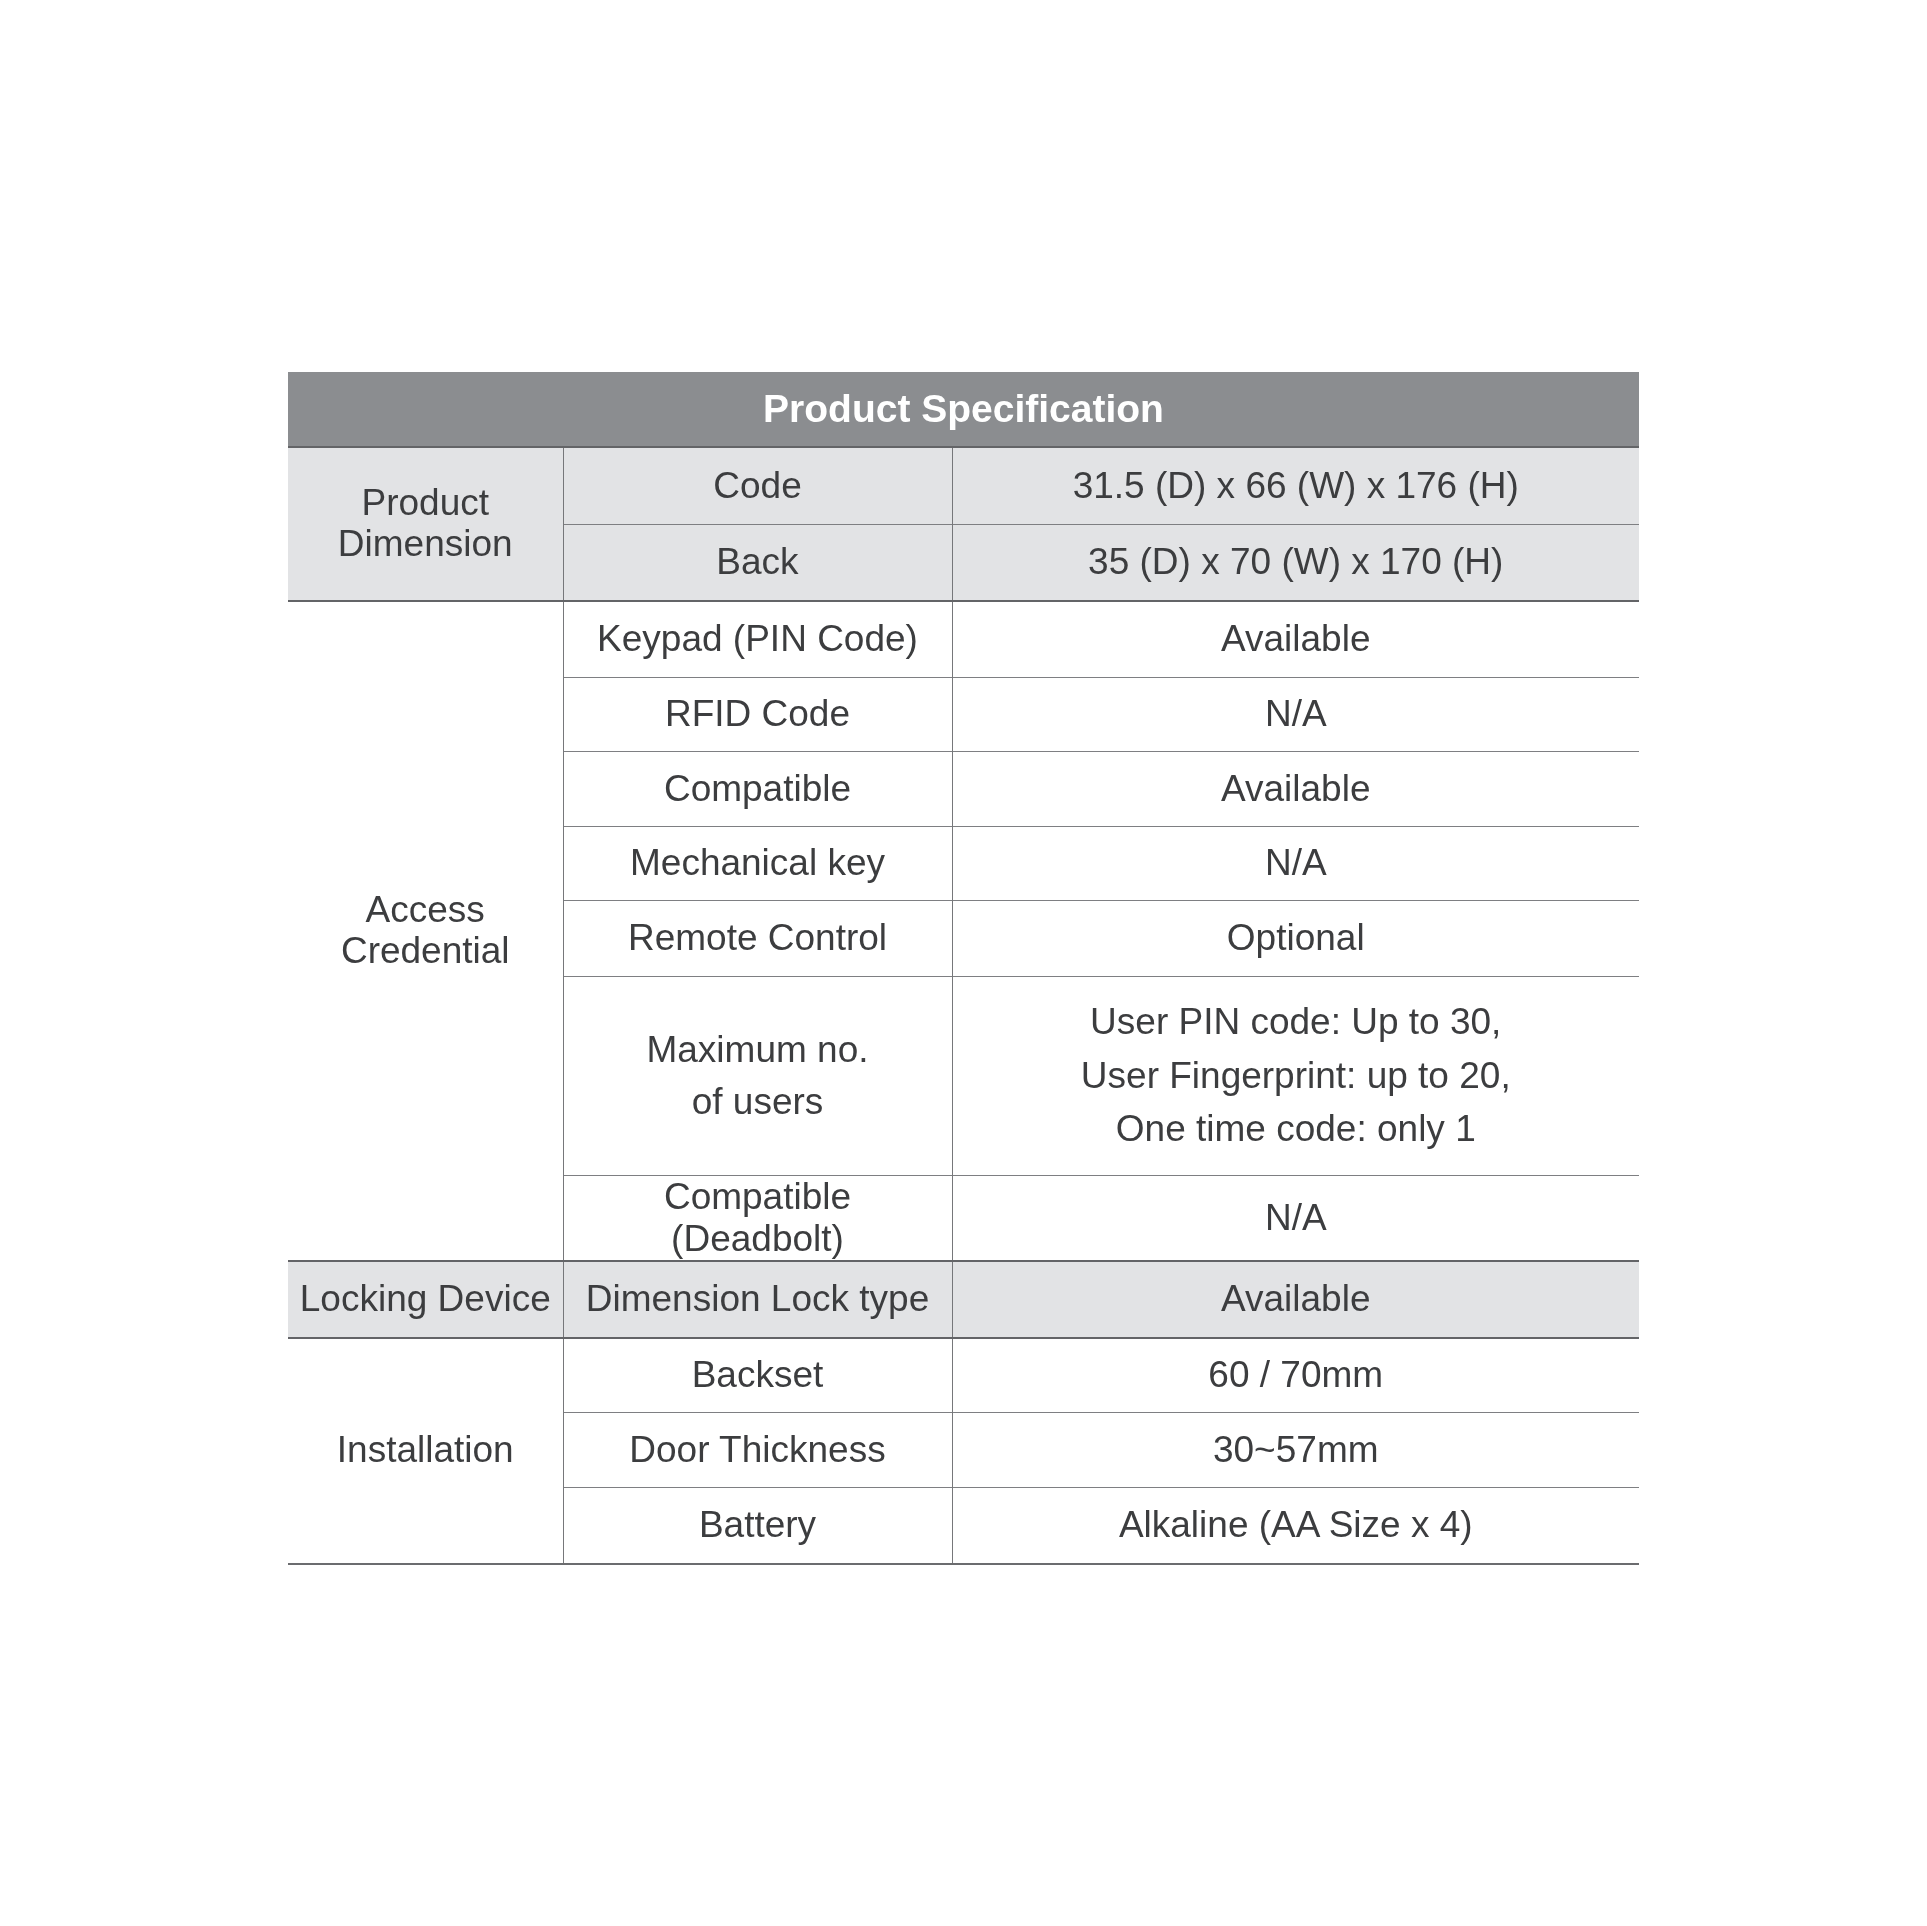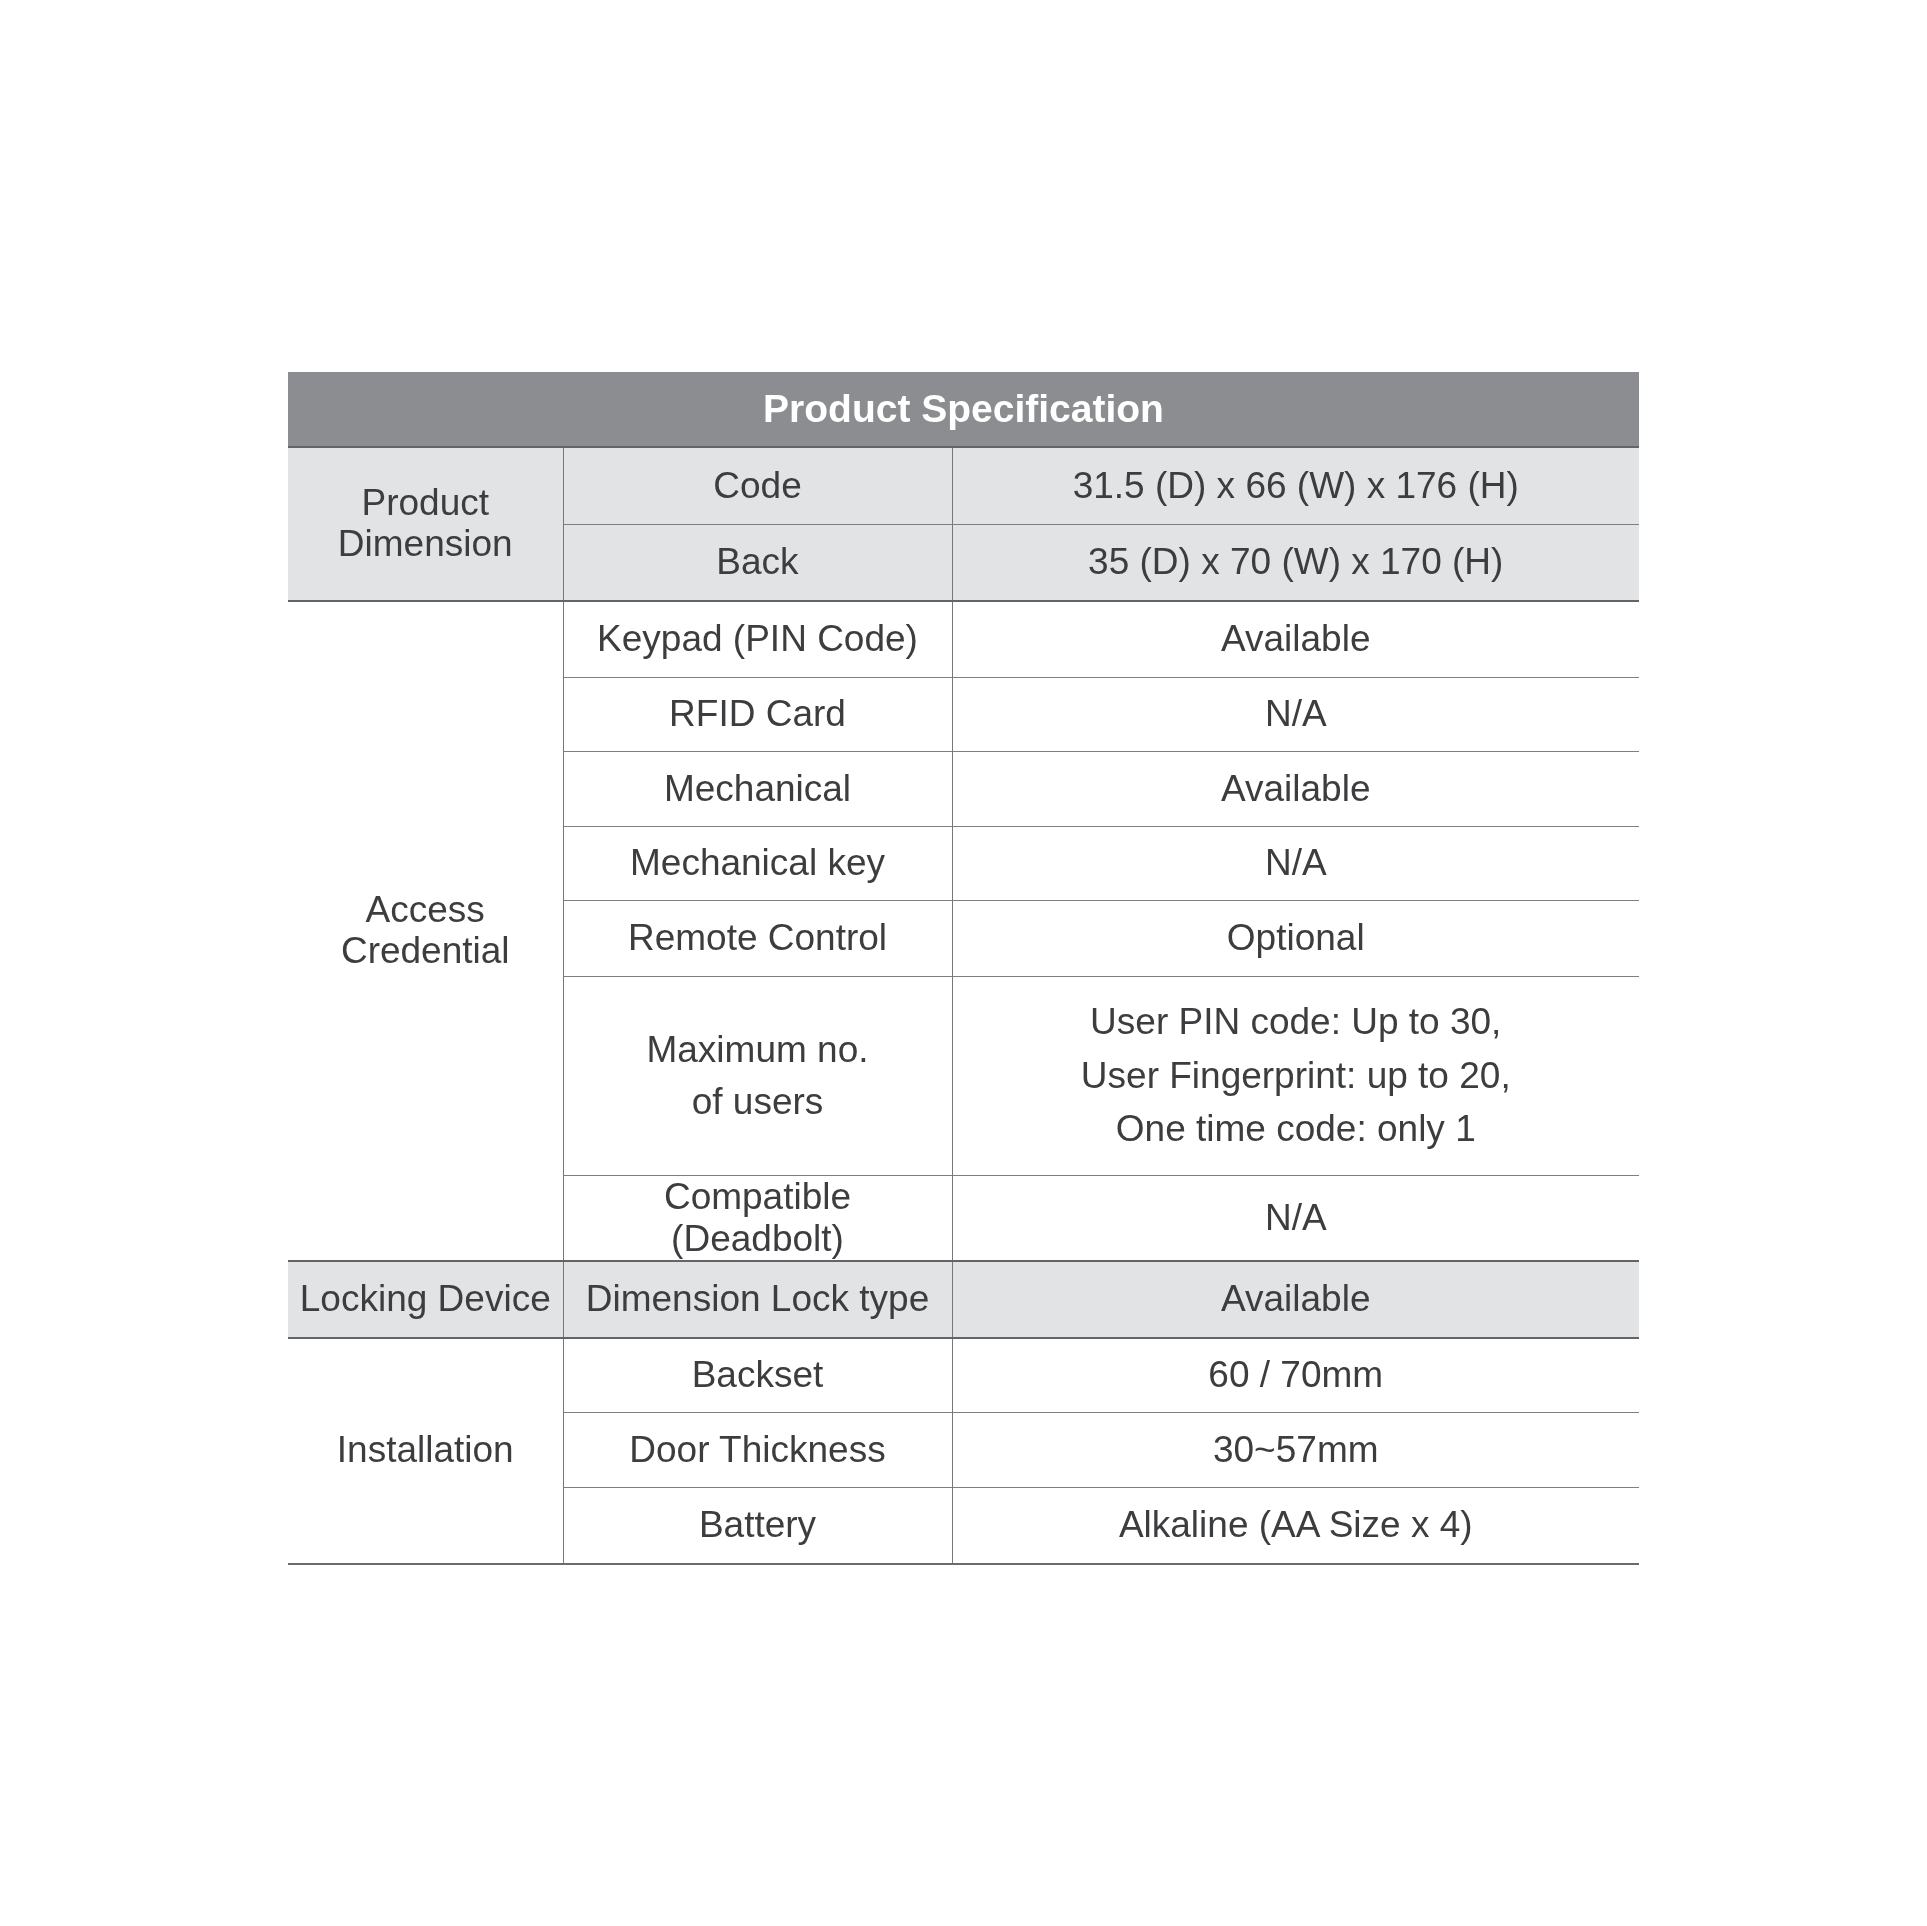--- a/index.html
+++ b/index.html
@@ -99,25 +99,25 @@
         <td class="c2 shaded">Back</td>
         <td class="c3 shaded">35 (D) x 70 (W) x 170 (H)</td>
       </tr>
 
       <tr class="sec h89">
         <td rowspan="7" class="group">Access Credential</td>
         <td class="c2">Keypad (PIN Code)</td>
         <td class="c3">Available</td>
       </tr>
       <tr class="sub h87">
-        <td class="c2">RFID Card</td>
+        <td class="c2">RFID Code</td>
         <td class="c3">N/A</td>
       </tr>
       <tr class="sub h88">
-        <td class="c2">Mechanical</td>
+        <td class="c2">Compatible</td>
         <td class="c3">Available</td>
       </tr>
       <tr class="sub h87">
         <td class="c2">Mechanical key</td>
         <td class="c3">N/A</td>
       </tr>
       <tr class="sub h89">
         <td class="c2">Remote Control</td>
         <td class="c3">Optional</td>
       </tr>

